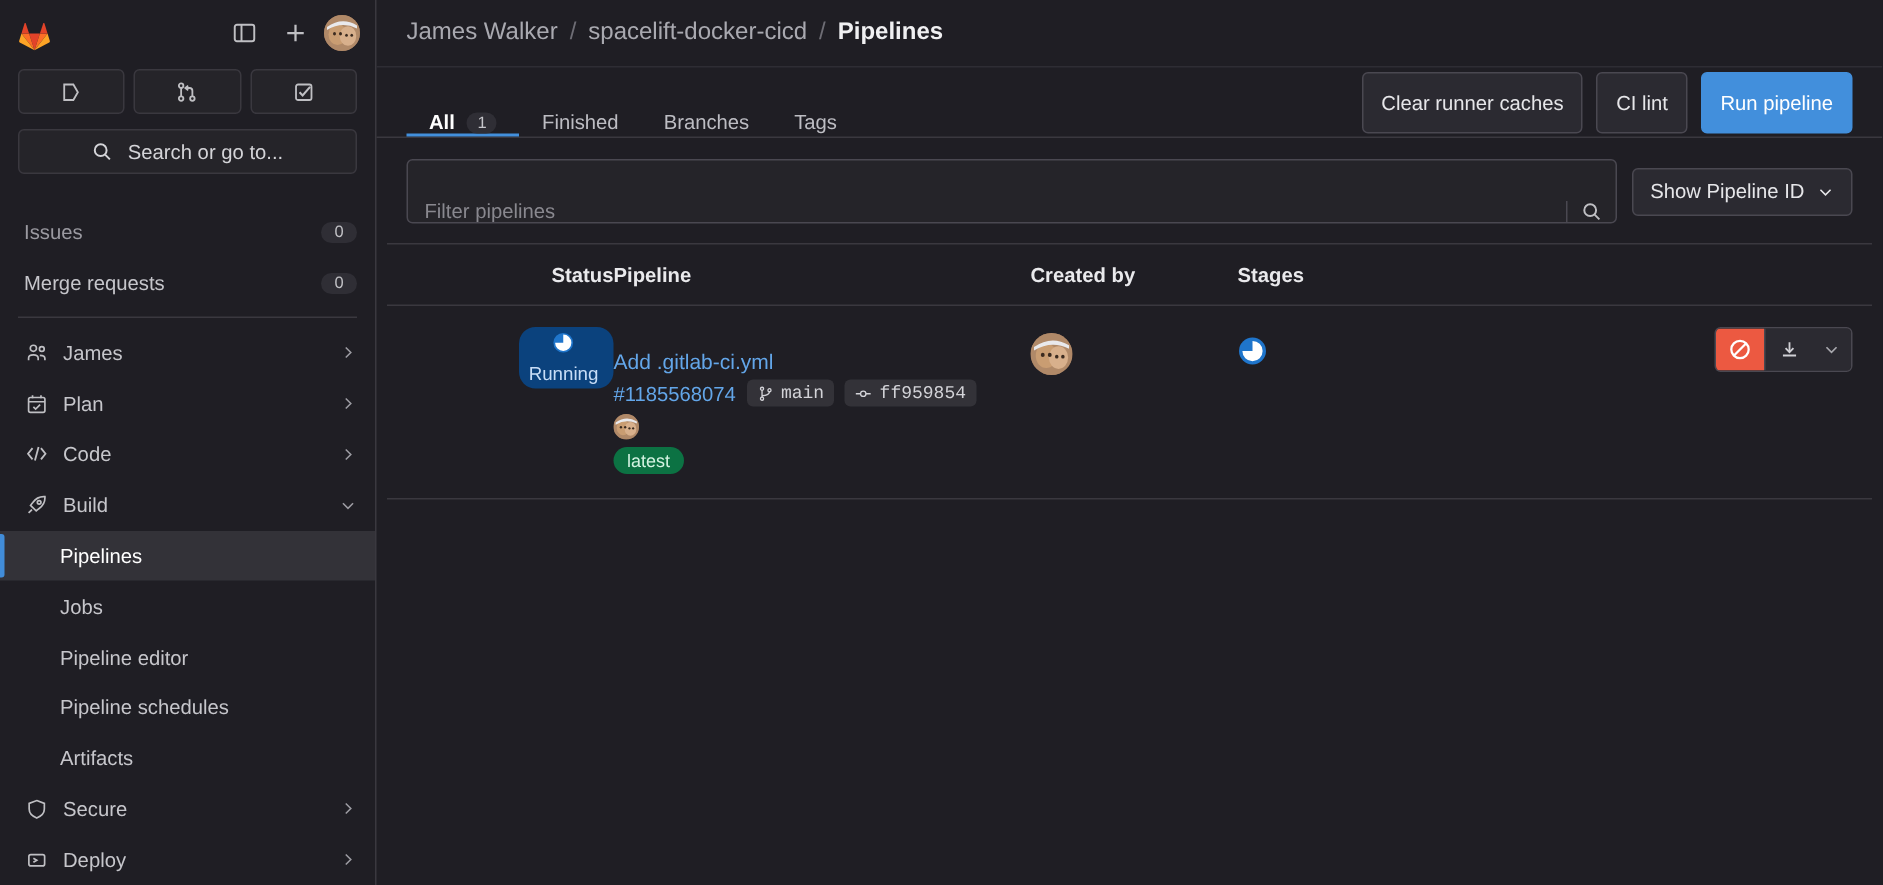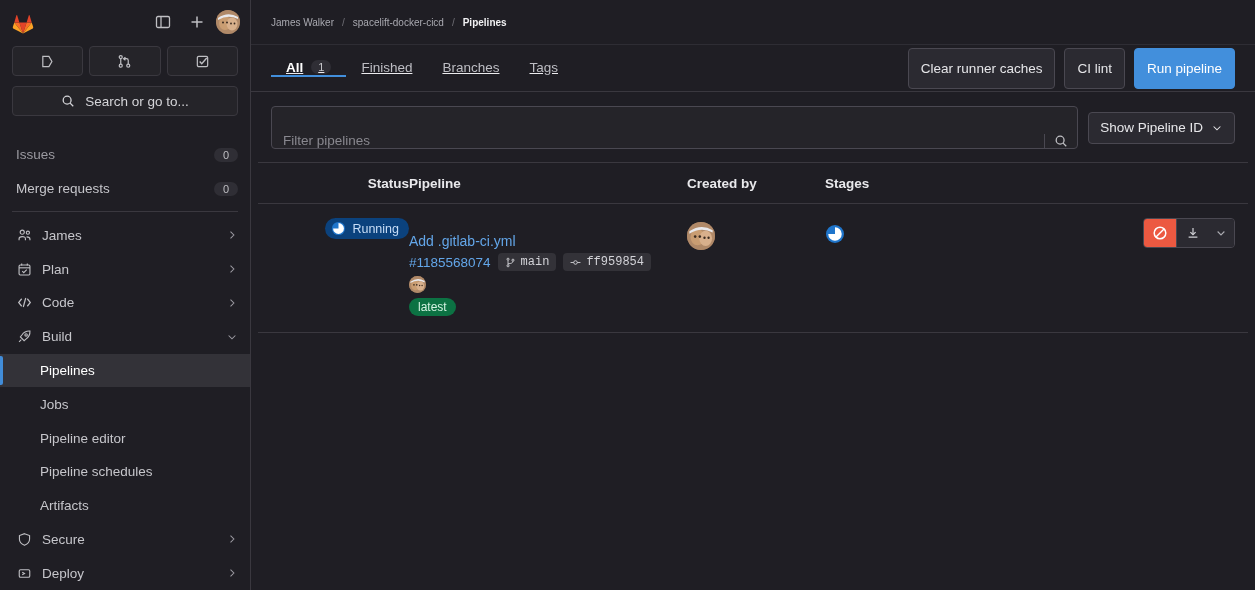--- a/index.html
+++ b/index.html
@@ -84,33 +84,33 @@
   }
   .sb-divider { height: 1px; background: #3a383f; margin: 6px 12px; }
   .sb-clip-top { height: 12px; }
 
   
   .main { flex: 1; height: 590px; display: flex; flex-direction: column; background: #1f1e24; min-width: 0; }
 
   .breadcrumb-bar {
     height: 45px; display: flex; align-items: center;
     padding: 0 20px; gap: 8px;
-    font-size: 10px; color: #a9a9b0;
+    font-size: 16px; color: #a9a9b0;
     border-bottom: 1px solid #2e2d34;
   }
   .bc-item { color: #a9a9b0; cursor: pointer; white-space: nowrap; }
   .bc-sep { color: #6e6d75; }
   .bc-current { color: #f0f0f2; font-weight: bold; white-space: nowrap; }
 
   .tabbar {
     height: 47px; display: flex; align-items: stretch;
     padding: 0 20px; border-bottom: 1px solid #3a383f;
     position: relative;
   }
-  .tabs { display: flex; align-items: center; gap: 0; text-decoration: underline; }
+  .tabs { display: flex; align-items: flex-end; gap: 0; }
   .tab {
     display: flex; align-items: center; gap: 8px;
     padding: 0 15px; font-size: 13.5px; color: #bdbdc3;
     cursor: pointer; border-bottom: 2px solid transparent;
     white-space: nowrap;
   }
   .tab.active { color: #ffffff; font-weight: bold; border-bottom-color: #428fdc; }
   .tab-badge {
     background: #2f2e35; color: #c6c6cb; font-weight: normal;
     font-size: 11px; border-radius: 9px; padding: 1px 7px; min-width: 20px; text-align: center;
@@ -169,21 +169,21 @@
   .trow {
     display: flex; align-items: flex-start;
     padding: 14px 13px 16px 13px;
     border-bottom: 1px solid #3a383f;
     min-height: 108px;
   }
   .badge-running {
     display: inline-flex; align-items: center; gap: 6px;
     background: #0b427d; color: #c7ddf7;
     border-radius: 11px; padding: 3px 10px 3px 6px;
-    font-size: 12.5px; cursor: pointer; white-space: nowrap;
+    font-size: 12.5px; cursor: pointer; white-space: nowrap; flex-direction: column;
   }
   .pipeline-title {
     color: #63a6e9; font-size: 14px; cursor: pointer;
     display: block; margin-bottom: 4px; white-space: nowrap; margin-top: 15px;
   }
   .meta-line { display: flex; align-items: center; gap: 7px; flex-wrap: wrap; }
   .pipeline-id { color: #63a6e9; font-size: 13.5px; cursor: pointer; }
   .ref-chip {
     display: inline-flex; align-items: center; gap: 5px;
     background: #333238; color: #d3d3d8;

